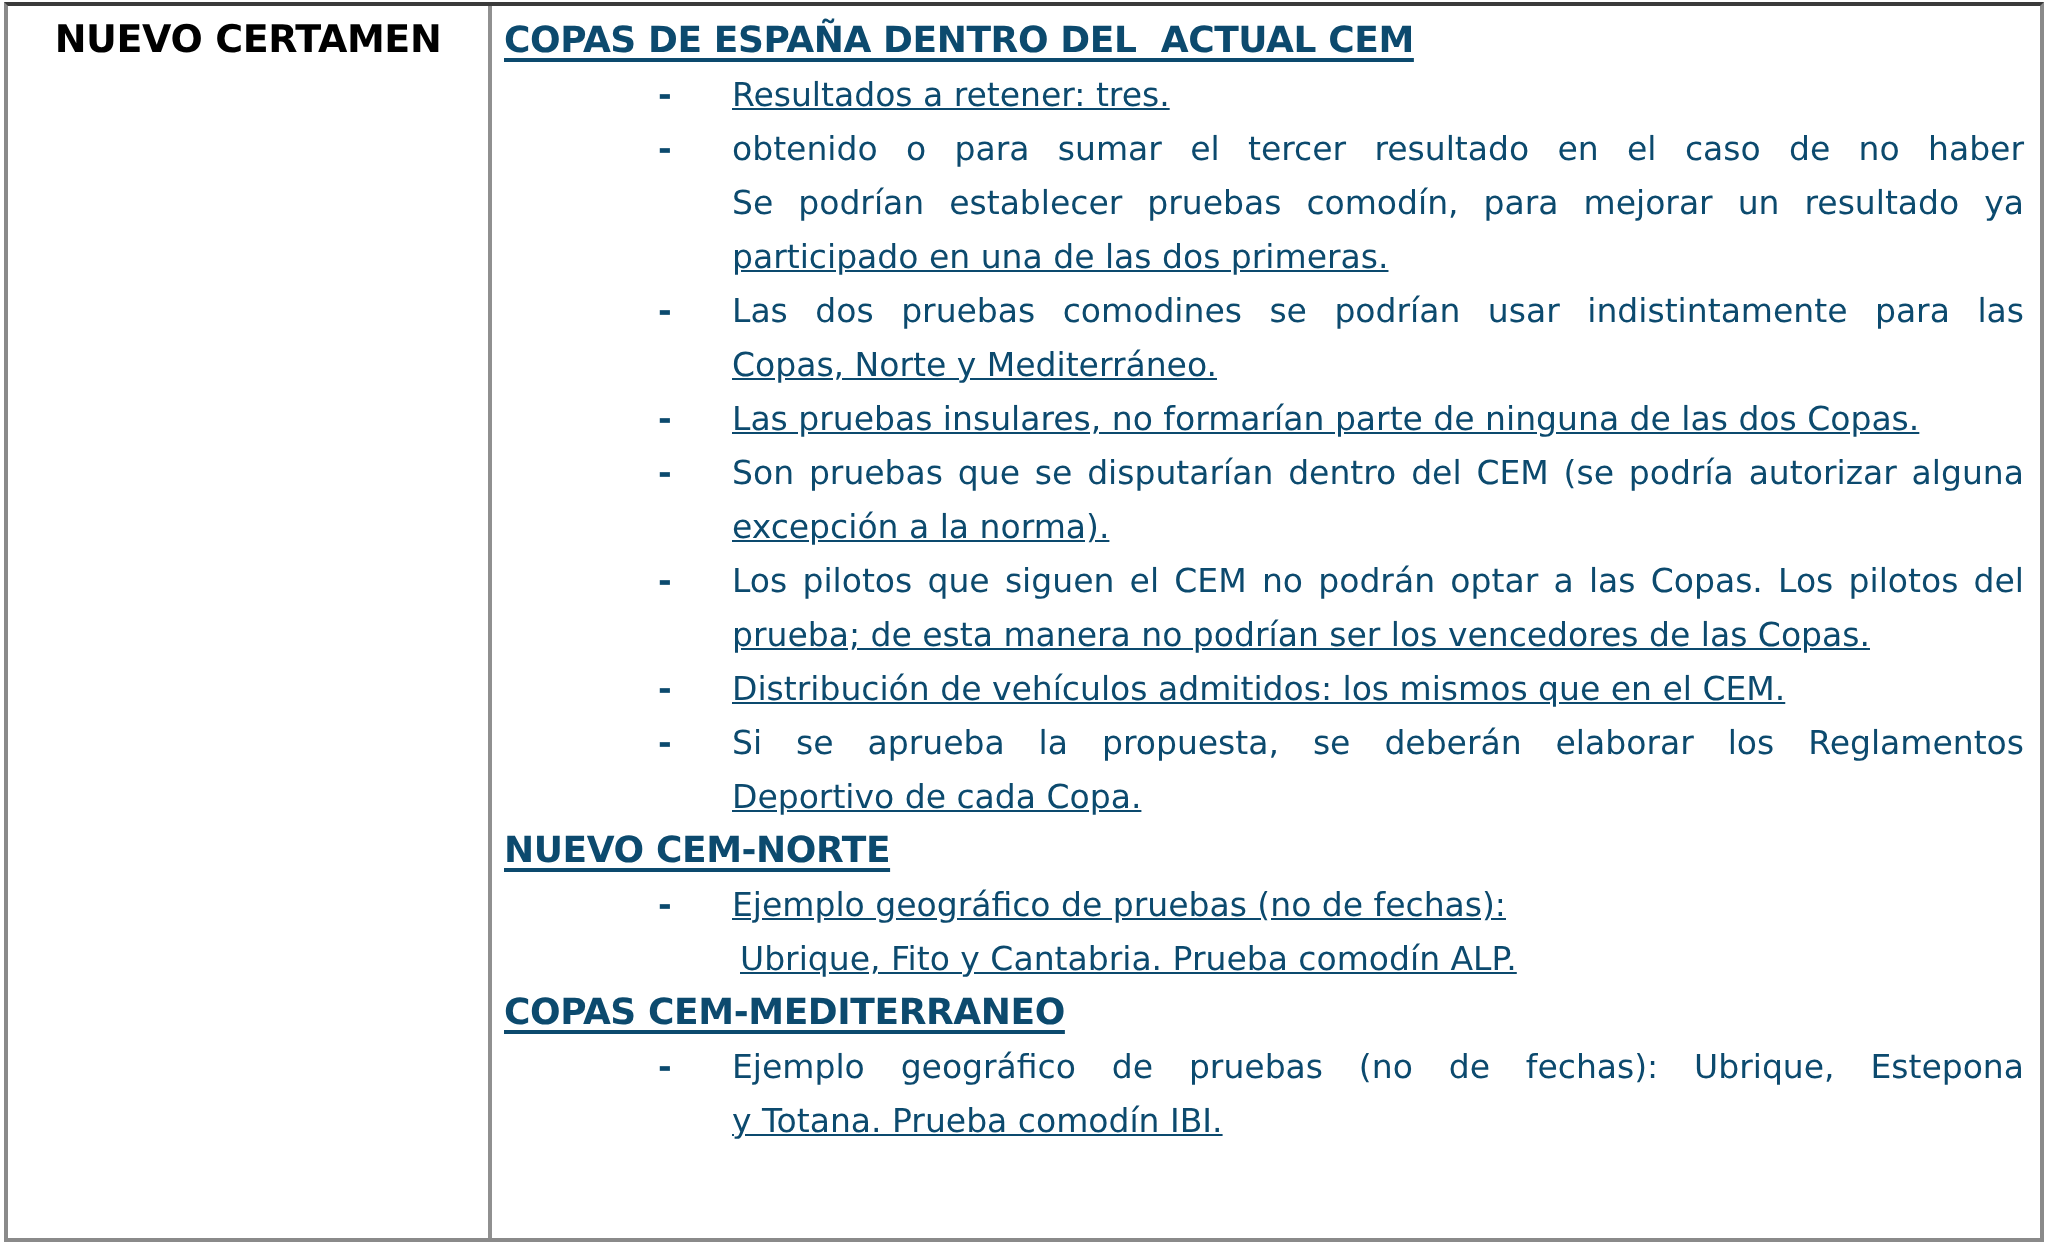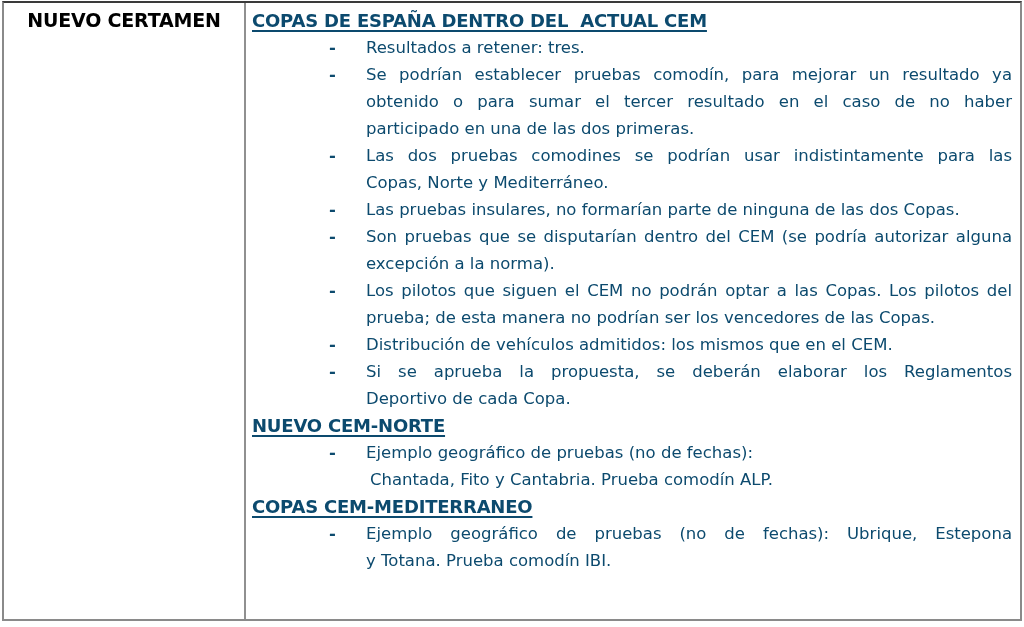--- a/index.html
+++ b/index.html
@@ -68,20 +68,21 @@
     padding-left: 114px;
   }
   .dash {
     position: absolute;
     left: 77px;
     top: 0;
     font-weight: bold;
   }
   .ln {
     white-space: pre;
+    text-decoration: underline;
   }
   .lnj {
     text-align: justify;
     text-align-last: justify;
     white-space: normal;
   }
   .ind {
     padding-left: 4px;
   }
 </style>
@@ -99,22 +100,22 @@
 
       <div class="hdr">COPAS DE ESPAÑA DENTRO DEL  ACTUAL CEM</div>
 
       <div class="item">
         <span class="dash">-</span>
         <div class="ln">Resultados a retener: tres.</div>
       </div>
 
       <div class="item">
         <span class="dash">-</span>
+        <div class="lnj">obtenido o para sumar el tercer resultado en el caso de no haber</div>
         <div class="lnj">Se podrían establecer pruebas comodín, para mejorar un resultado ya</div>
-        <div class="lnj">obtenido o para sumar el tercer resultado en el caso de no haber</div>
         <div class="ln">participado en una de las dos primeras.</div>
       </div>
 
       <div class="item">
         <span class="dash">-</span>
         <div class="lnj">Las dos pruebas comodines se podrían usar indistintamente para las</div>
         <div class="ln">Copas, Norte y Mediterráneo.</div>
       </div>
 
       <div class="item">
@@ -143,21 +144,21 @@
         <span class="dash">-</span>
         <div class="lnj">Si se aprueba la propuesta, se deberán elaborar los Reglamentos</div>
         <div class="ln">Deportivo de cada Copa.</div>
       </div>
 
       <div class="hdr">NUEVO CEM-NORTE</div>
 
       <div class="item">
         <span class="dash">-</span>
         <div class="ln">Ejemplo geográfico de pruebas (no de fechas):</div>
-        <div class="ln ind">Chantada, Fito y Cantabria. Prueba comodín ALP.</div>
+        <div class="ln ind">Ubrique, Fito y Cantabria. Prueba comodín ALP.</div>
       </div>
 
       <div class="hdr">COPAS CEM-MEDITERRANEO</div>
 
       <div class="item">
         <span class="dash">-</span>
         <div class="lnj">Ejemplo geográfico de pruebas (no de fechas): Ubrique, Estepona</div>
         <div class="ln">y Totana. Prueba comodín IBI.</div>
       </div>
 

